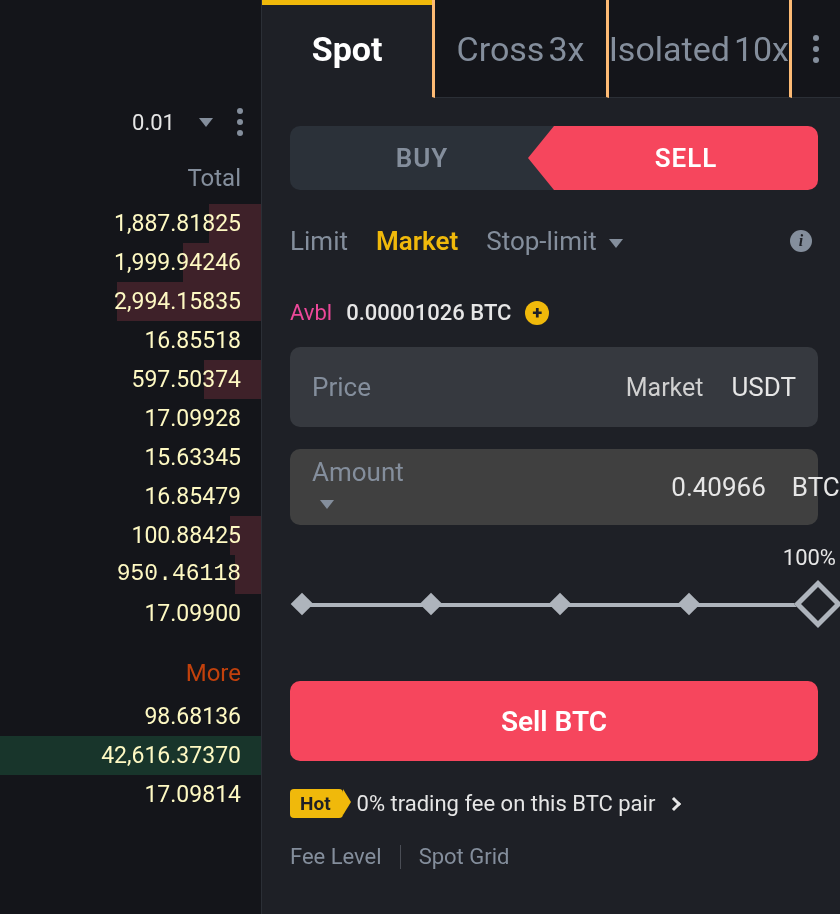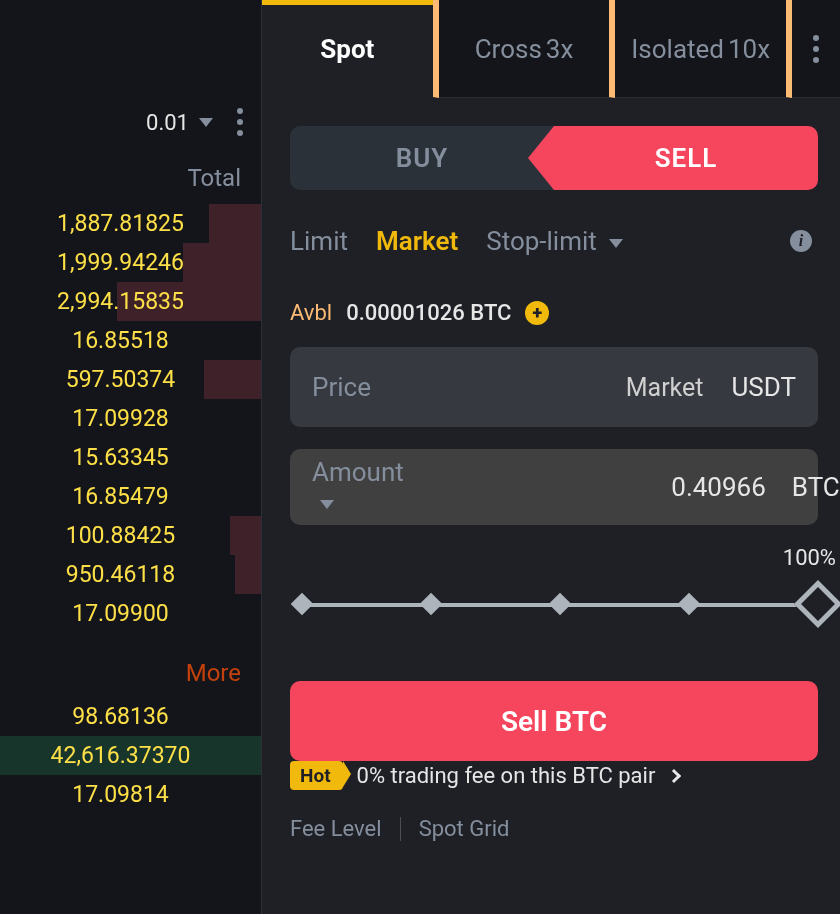--- a/index.html
+++ b/index.html
@@ -24,39 +24,39 @@
   }
   .ob-controls {
     display:flex;
     justify-content:flex-end;
     align-items:center;
     gap:24px;
     padding-right:18px;
     height:44px;
   }
   .ob-step {
-    display:flex; align-items:center; gap:10px;
+    display:flex; align-items:center; gap:24px;
     font-size:22px; color:#e6e6e6;
   }
   .chev-down {
     width:0;height:0;border-left:7px solid transparent;border-right:7px solid transparent;border-top:9px solid #848e9c;
   }
   .kebab { display:flex; flex-direction:column; gap:5px; }
   .kebab .dot { width:6px; height:6px; background:#848e9c; border-radius:50%; }
 
   .ob-header {
     text-align:right; color:#848e9c; font-size:24px;
     padding:20px 20px 12px 0;
   }
   .ob-rows { position:relative; }
   .ob-row {
     position:relative;
-    text-align:center;
+    text-align:right;
     font-size:23px;
-    color:#fde047;
+    color:#fef9c3;
     height:39px; line-height:39px;
     padding-right:20px;
     z-index:2;
   }
   .ob-depth {
     position:absolute; top:0; bottom:0; right:0;
     background:#3e2129;
     z-index:1;
   }
   .ob-depth.bid { background:#18352b; }
@@ -76,23 +76,23 @@
   }
   .mode-tabs {
     display:flex;
     height:98px;
     align-items:flex-end;
   }
   .mode-tab {
     flex:1;
     height:98px;
     display:flex; align-items:center; justify-content:center;
-    font-size:26px; color:#848e9c;
+    font-size:34px; color:#848e9c;
     border-bottom:1px solid #2b2f36;
-    border-right:6px solid #fdba74;
+    border-right:3px solid #fdba74;
     position:relative;
     cursor:pointer;
     background:#14151a;
   }
   .mode-tab.active {
     color:#fff;
     font-weight:700;
     background:#1e2026;
     border-bottom:1px solid #1e2026;
   }
@@ -170,21 +170,21 @@
     color:#1e2026;font-size:16px;font-weight:900;
     font-family:Georgia, serif;
     font-style:italic;
   }
 
   .avbl {
     margin-top:44px;
     font-size:22px;
     display:flex;align-items:center;gap:14px;
   }
-  .avbl .label { color:#fdba74; }
+  .avbl .label { color:#ec4899; }
   .avbl .val { color:#e6e6e6; font-weight:500; }
   .plus-icon {
     width:24px;height:24px;border-radius:50%;
     background:#f0b90b;
     display:flex;align-items:center;justify-content:center;
     color:#1e2026; font-weight:900; font-size:18px;
     cursor:pointer;
   }
 
   .field {
@@ -249,20 +249,21 @@
     background:#f6465d;
     border-radius:10px;
     display:flex;align-items:center;justify-content:center;
     color:#fff; font-size:28px; font-weight:600;
     margin-top:36px;
     cursor:pointer;
   }
 
   .promo {
     display:flex; align-items:center; gap:14px;
+    margin-top:28px;
     font-size:22px; color:#e6e6e6;
   }
   .hot-badge {
     background:#f0b90b; color:#1e2026;
     font-weight:700; font-size:19px;
     padding:3px 12px 3px 10px;
     border-radius:4px;
     position:relative;
   }
   .hot-badge::after{
@@ -335,21 +336,21 @@
         <div style="position: relative; height: 39px;">
           <div class="ob-row">15.63345</div>
         </div>
         <div style="position: relative; height: 39px;">
           <div class="ob-row">16.85479</div>
         </div>
         <div style="position: relative; height: 39px;">
           <div class="ob-depth" style="width: 12%;"></div>
           <div class="ob-row">100.88425</div>
         </div>
-        <div style="position: relative; height: 39px;">
+        <div style="position: relative; height: 39px; font-family: Liberation Mono, monospace;">
           <div class="ob-depth" style="width: 10%;"></div>
           <div class="ob-row">950.46118</div>
         </div>
         <div style="position: relative; height: 39px;">
           <div class="ob-row">17.09900</div>
         </div>
       </div>
     <div class="more">More</div>
     <div class="ob-rows" id="bid-rows">
         <div style="position: relative; height: 39px;">

